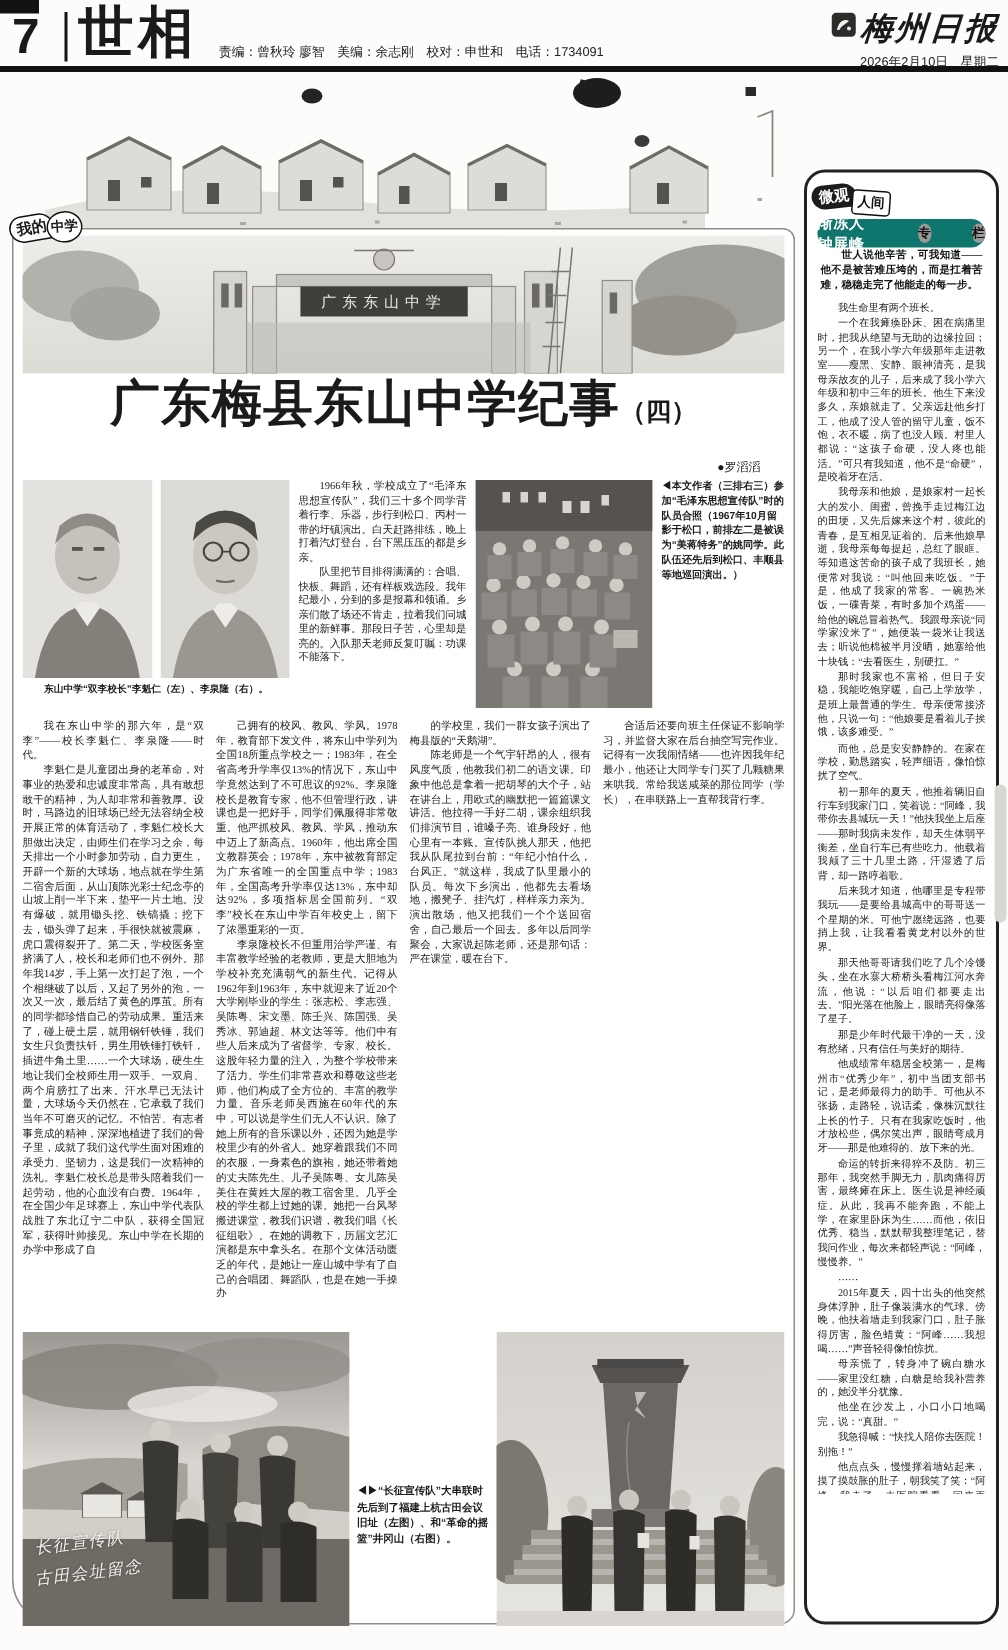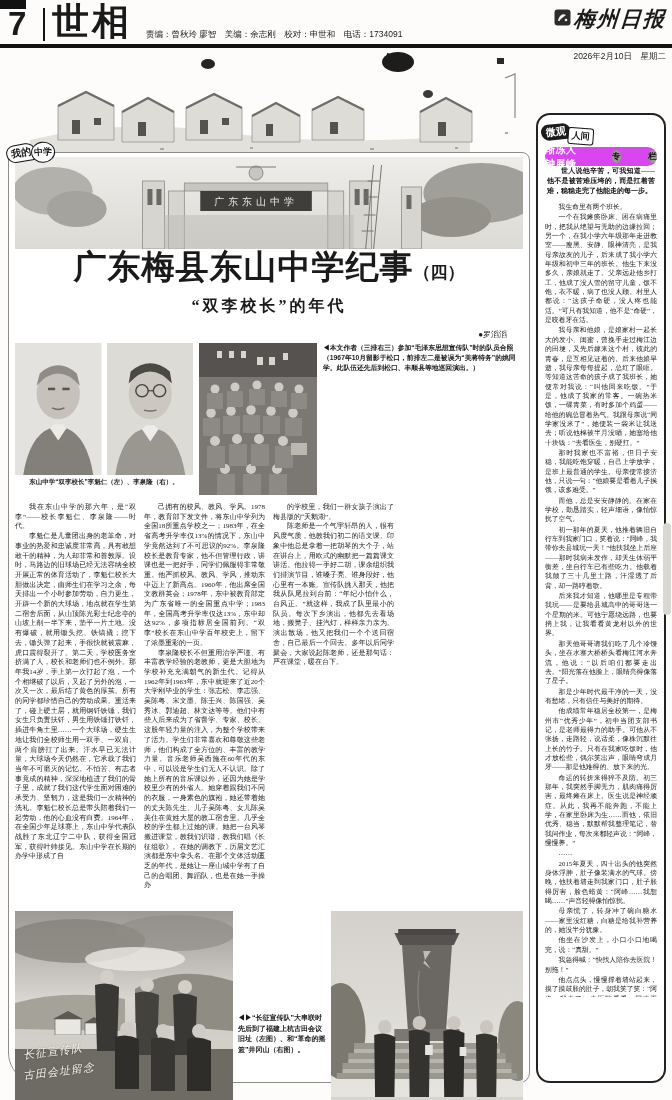--- a/index.html
+++ b/index.html
@@ -11,36 +11,36 @@
   
   .page-header{position:absolute;left:0;top:0;width:672px;height:44px;background:#fdfcfa;z-index:5;}
   .corner-block{position:absolute;left:0;top:0;width:26px;height:9px;background:#121212;}
   .pageno{position:absolute;left:8px;top:7px;font-size:33px;line-height:34px;font-weight:bold;font-family:"Liberation Sans",sans-serif;}
   .header-divider{position:absolute;left:43px;top:8px;width:2px;height:33px;background:#121212;}
   .section-title{position:absolute;left:52px;top:2px;margin:0;font-size:37px;line-height:40px;font-weight:900;letter-spacing:3px;font-family:"Liberation Sans",sans-serif;}
   .staff{position:absolute;left:146px;top:29px;font-size:8.5px;color:#222;font-family:"Liberation Sans",sans-serif;white-space:nowrap;}
   .masthead-block{position:absolute;right:6px;top:5px;text-align:right;}
   .masthead-row{display:flex;align-items:center;justify-content:flex-end;gap:3px;}
   .masthead-name{font-size:21px;font-weight:bold;font-style:italic;letter-spacing:2px;transform:skewX(-4deg);}
-  .pub-date{font-size:8.5px;margin-top:18px;font-family:"Liberation Sans",sans-serif;color:#222;}
+  .pub-date{font-size:8.5px;margin-top:3px;font-family:"Liberation Sans",sans-serif;color:#222;}
   .header-rule{position:absolute;left:0;top:44px;width:672px;height:4px;background:#121212;z-index:5;}
 
   .decor-band{position:absolute;left:0;top:48px;z-index:1;}
 
   
   .main-box{
     position:absolute;left:8px;top:152px;width:522px;height:931px;z-index:3;
     border:1px solid #8d8d88;border-radius:8px 8px 10px 30px;background:#fff;
     box-sizing:border-box;padding:4px 6px;
   }
   .badge-myschool{position:absolute;left:-3px;top:-13px;z-index:6;transform:rotate(-10deg);white-space:nowrap;}
   .badge-myschool .b1{display:inline-block;background:#fff;border:1.5px solid #111;border-radius:10px 12px 4px 12px;font-size:10px;font-weight:bold;padding:1px 4px;font-family:"Liberation Sans",sans-serif;}
   .badge-myschool .b2{display:inline-block;background:#fff;border:1.5px solid #111;border-radius:50%;font-size:9px;font-weight:bold;padding:3px 2px;transform:rotate(6deg) translate(-5px,3px);font-family:"Liberation Sans",sans-serif;}
   .gate-fig{width:100%;height:92px;display:block;margin:0;}
-  .headline{margin:2px 0 0;text-align:center;font-size:33px;line-height:38px;font-weight:900;letter-spacing:1px;font-family:Liberation Mono, monospace;}
+  .headline{margin:2px 0 0;text-align:center;font-size:33px;line-height:38px;font-weight:900;letter-spacing:1px;font-family:Liberation Serif, serif;}
   .headline .suffix{font-size:17px;font-weight:700;letter-spacing:0;}
   .subhead{margin:3px 0 0;text-align:center;font-size:16px;font-weight:600;letter-spacing:3px;}
   .author{ text-align:right;font-size:8px;padding-right:16px;margin-top:12px;font-family:"Liberation Sans",sans-serif;}
 
   .photo-row{display:flex;gap:6px;margin-top:3px;height:154px;}
   .portraits{width:178px;}
   .portraits .pair{display:flex;gap:5px;height:132px;}
   .portraits svg{flex:1;height:132px;display:block;}
   .portrait-caption{font-size:6.5px;font-weight:bold;text-align:center;margin-top:3px;font-family:"Liberation Sans",sans-serif;}
   .mid-col{width:112px;height:152px;overflow:hidden;font-size:7px;line-height:9.5px;text-align:justify;}
@@ -66,21 +66,21 @@
   
   .sidebar{
     position:absolute;left:536px;top:113px;width:130px;height:970px;z-index:3;
     border:2px solid #222;border-radius:14px;background:#fff;box-sizing:border-box;
     padding:6px 7px 8px;
   }
   .side-tab{position:absolute;right:-7px;top:408px;width:8px;height:92px;background:#d9d7d2;border-radius:4px;}
   .sb-badge-row{margin-left:-4px;white-space:nowrap;}
   .sb-badge-row .wb1{display:inline-block;background:#1c1c1c;color:#fff;font-size:10px;font-weight:bold;padding:1px 5px;border-radius:8px 10px 2px 10px;transform:rotate(-6deg);font-family:"Liberation Sans",sans-serif;}
   .sb-badge-row .wb2{display:inline-block;background:#fff;color:#111;border:1.2px solid #111;font-size:9px;font-weight:bold;padding:1px 3px;border-radius:3px;transform:rotate(4deg) translate(-3px,4px);font-family:"Liberation Sans",sans-serif;}
-  .sb-banner{margin-top:6px;background:#d946ef;color:#fff;border-radius:11px;height:19px;display:flex;align-items:center;justify-content:center;font-size:10px;font-weight:bold;letter-spacing:.5px;font-family:"Liberation Sans",sans-serif;gap:25px;}
+  .sb-banner{margin-top:6px;background:#0f766e;color:#fff;border-radius:11px;height:19px;display:flex;align-items:center;justify-content:center;font-size:10px;font-weight:bold;letter-spacing:.5px;font-family:"Liberation Sans",sans-serif;gap:25px;}
   .sb-banner .circ{display:inline-block;width:13px;height:13px;border-radius:50%;background:#9c9a96;color:#111;font-size:8.5px;line-height:13px;text-align:center;margin-left:2px;font-weight:bold;}
   .sb-title{margin:9px 0 6px;text-align:center;font-size:24px;font-weight:900;letter-spacing:9px;text-indent:9px;font-family:"Liberation Sans",sans-serif;}
   .sb-intro{margin:0 2px 6px;font-size:7px;font-weight:bold;line-height:10px;text-align:justify;text-indent:2em;color:#111;}
   .sb-body{font-size:6.8px;line-height:9.35px;text-align:justify;overflow:hidden;height:795px;}
 </style>
 </head>
 <body>
 
 <div>
 
@@ -186,21 +186,20 @@
       <path d="M222 10 L262 10" stroke="#7b7975" stroke-width="1"></path>
       <g stroke="#77756f" stroke-width="1" fill="none">
         <path d="M360 8 L352 92"></path>
           <path d="M368 8 L360 92"></path>
         <path d="M354 24 L366 24 M352 40 L364 40 M350 58 L362 58 M348 74 L360 74"></path>
       </g>
       <rect x="150" y="58" width="190" height="34" fill="#bcbab4" opacity="0.5"></rect>
     </svg>
 
     <h2 class="headline"><span>广东梅县东山中学纪事</span><span class="suffix">（四）</span></h2>
-    <h3 class="subhead">“双李校长”的年代</h3>
     <div class="author">●罗滔滔</div>
 
     <div class="photo-row">
       <div class="portraits">
         <div class="pair">
           <svg viewBox="0 0 84 130" preserveAspectRatio="none">
             <rect width="84" height="130" fill="#e4e2de"></rect>
             <ellipse cx="42" cy="50" rx="21" ry="25" fill="#c6c2bb"></ellipse>
             <path d="M21 42 Q42 18 63 42 L60 30 Q42 14 24 30 Z" fill="#8f8c86"></path>
             <rect x="32" y="44" width="7" height="2.5" fill="#57544f"></rect>
@@ -217,20 +216,24 @@
             <circle cx="51" cy="47" r="6" fill="none" stroke="#45433f" stroke-width="1.4"></circle>
             <path d="M40 47 L45 47" stroke="#45433f" stroke-width="1.2"></path>
             <path d="M36 66 Q42 68 48 66" stroke="#6e6b66" stroke-width="1.3" fill="none"></path>
             <path d="M8 130 Q14 92 34 85 L42 91 L50 85 Q70 92 76 130 Z" fill="#9a9791"></path>
             <path d="M34 85 L42 97 L50 85 L46 81 L38 81 Z" fill="#edece8"></path>
           </svg>
         </div>
         <div class="portrait-caption">东山中学“双李校长”李魁仁（左）、李泉隆（右）。</div>
       </div>
 
+      <div class="mid-col">
+          <p class="para">1966年秋，学校成立了“毛泽东思想宣传队”，我们三十多个同学背着行李、乐器，步行到松口、丙村一带的圩镇演出。白天赶路排练，晚上打着汽灯登台，台下黑压压的都是乡亲。</p>
+          <p class="para">队里把节目排得满满的：合唱、快板、舞蹈，还有样板戏选段。我年纪最小，分到的多是报幕和领诵。乡亲们散了场还不肯走，拉着我们问城里的新鲜事。那段日子苦，心里却是亮的。入队那天老师反复叮嘱：功课不能落下。</p>
+        </div>
 
       <div class="group-fig">
         <svg viewBox="0 0 118 152" preserveAspectRatio="none">
           <rect width="118" height="152" fill="#7b7773"></rect>
           <rect x="0" y="0" width="118" height="34" fill="#55524f"></rect>
           <g fill="#d8d5cf">
               <rect x="18" y="8" width="5" height="7"></rect>
               <rect x="30" y="8" width="5" height="7"></rect>
               <rect x="42" y="8" width="5" height="7"></rect>
               <rect x="58" y="14" width="6" height="8"></rect>
@@ -292,20 +295,21 @@
         </div>
       <div class="col">
           <p class="para">己拥有的校风、教风、学风。1978年，教育部下发文件，将东山中学列为全国18所重点学校之一；1983年，在全省高考升学率仅13%的情况下，东山中学竟然达到了不可思议的92%。李泉隆校长是教育专家，他不但管理行政，讲课也是一把好手，同学们佩服得非常敬重。他严抓校风、教风、学风，推动东中迈上了新高点。1960年，他出席全国文教群英会；1978年，东中被教育部定为广东省唯一的全国重点中学；1983年，全国高考升学率仅达13%，东中却达92%，多项指标居全国前列。“双李”校长在东山中学百年校史上，留下了浓墨重彩的一页。</p>
           <p class="para">李泉隆校长不但重用治学严谨、有丰富教学经验的老教师，更是大胆地为学校补充充满朝气的新生代。记得从1962年到1963年，东中就迎来了近20个大学刚毕业的学生：张志松、李志强、吴陈粤、宋文墨、陈壬兴、陈国强、吴秀冰、郭迪超、林文达等等。他们中有些人后来成为了省督学、专家、校长。这股年轻力量的注入，为整个学校带来了活力。学生们非常喜欢和尊敬这些老师，他们构成了全方位的、丰富的教学力量。音乐老师吴西施在60年代的东中，可以说是学生们无人不认识。除了她上所有的音乐课以外，还因为她是学校里少有的外省人。她穿着跟我们不同的衣服，一身素色的旗袍，她还带着她的丈夫陈先生、儿子吴陈粤、女儿陈吴美住在黄姓大屋的教工宿舍里。几乎全校的学生都上过她的课。她把一台风琴搬进课堂，教我们识谱，教我们唱《长征组歌》。在她的调教下，历届文艺汇演都是东中拿头名。在那个文体活动匮乏的年代，是她让一座山城中学有了自己的合唱团、舞蹈队，也是在她一手操办</p>
         </div>
       <div class="col">
           <p class="para">的学校里，我们一群女孩子演出了梅县版的“天鹅湖”。</p>
           <p class="para">陈老师是一个气宇轩昂的人，很有风度气质，他教我们初二的语文课。印象中他总是拿着一把胡琴的大个子，站在讲台上，用欧式的幽默把一篇篇课文讲活。他拉得一手好二胡，课余组织我们排演节目，谁嗓子亮、谁身段好，他心里有一本账。宣传队挑人那天，他把我从队尾拉到台前：“年纪小怕什么，台风正。”就这样，我成了队里最小的队员。每次下乡演出，他都先去看场地，搬凳子、挂汽灯，样样亲力亲为。演出散场，他又把我们一个个送回宿舍，自己最后一个回去。多年以后同学聚会，大家说起陈老师，还是那句话：严在课堂，暖在台下。</p>
         </div>
       <div class="col">
+          <p class="para">合适后还要向班主任保证不影响学习，并监督大家在后台抽空写完作业。记得有一次我闹情绪——也许因我年纪最小，他还让大同学专门买了几颗糖果来哄我。常给我送咸菜的那位同学（学长），在串联路上一直帮我背行李。</p>
         </div>
     </div>
 
     <div class="bottom-row">
       <div class="photo-left">
         <svg viewBox="0 0 218 196" preserveAspectRatio="none">
           <defs>
             <linearGradient id="sky1" x1="0" y1="0" x2="0" y2="1">
               <stop offset="0" stop-color="#9c9994"></stop>
                 <stop offset="0.45" stop-color="#d9d6d1"></stop>

